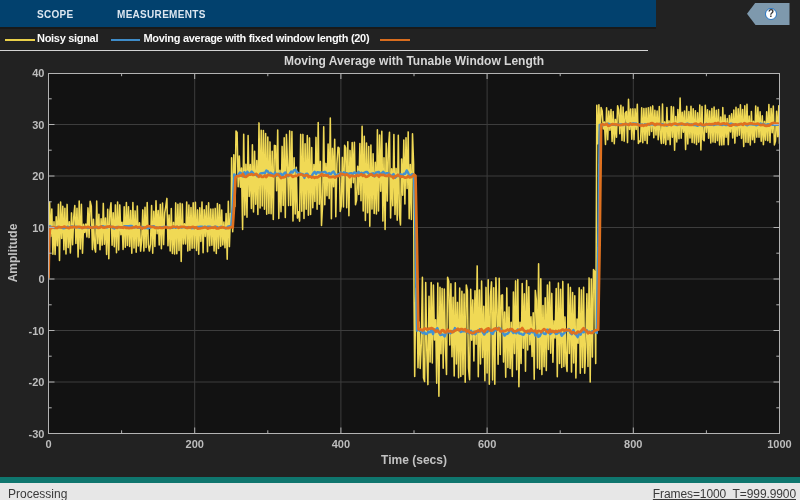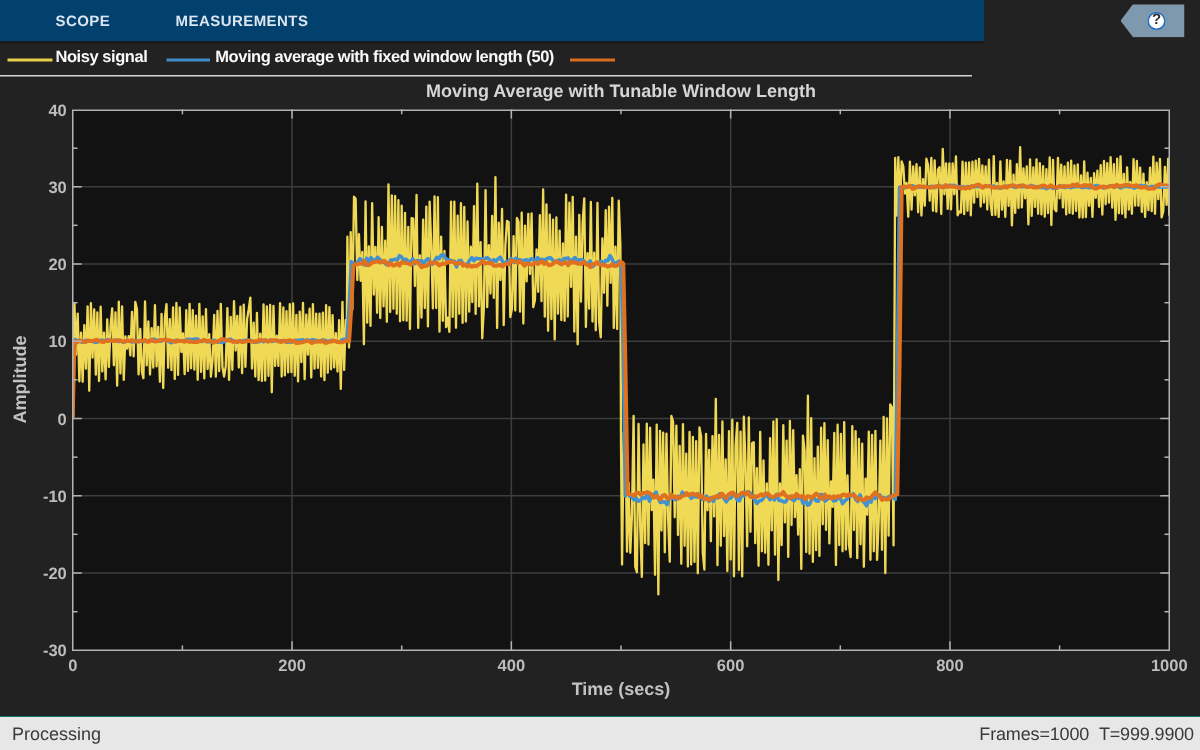--- a/index.html
+++ b/index.html
@@ -8,23 +8,23 @@
 .help { position:absolute; left:747px; top:2.5px; width:42.5px; height:22.5px; background:#7e99ad; clip-path:polygon(0 50%, 20% 0, 100% 0, 100% 100%, 20% 100%); }
 .hc { position:absolute; left:18.2px; top:5.3px; width:11.8px; height:11.8px; background:#fff; border:1.3px solid #2272c2; border-radius:50%; color:#333; font-size:10px; font-weight:bold; text-align:center; line-height:10.5px; transform:translateZ(0); }
 .legend { position:absolute; left:0; top:29px; width:648px; height:22px; background:#222222; border-bottom:1px solid #d4d4d4; }
 .sw { position:absolute; top:9.7px; height:2.6px; }
 .lt { position:absolute; top:3px; font-size:11px; font-weight:bold; color:#fafafa; letter-spacing:-0.3px; }
 .plotbg { position:absolute; left:0; top:51px; width:800px; height:426px; background:#222222; }
 .ttl { font:bold 12px "Liberation Sans",sans-serif; fill:#d6d6d6; }
 .tk { font:bold 11px "Liberation Sans",sans-serif; fill:#bdbdbd; }
 .axl { font:bold 12px "Liberation Sans",sans-serif; fill:#c2c2c2; }
 .sig { fill:none; stroke-linejoin:round; stroke-linecap:butt; }
-.status { position:absolute; left:0; top:477px; width:800px; height:23px; background:#e7e7e7; border-top:1px solid #0f766e; font-size:12px; color:#3a3a3a; }
+.status { position:absolute; left:0; top:477px; width:800px; height:23px; background:#e7e7e7; border-top:6px solid #0f766e; font-size:12px; color:#3a3a3a; }
 .status .lft { position:absolute; left:8px; top:4px; }
-.status .rgt { position:absolute; right:4px; top:4px; letter-spacing:-0.1px; }
+.status .rgt { position:absolute; right:4px; top:4px; letter-spacing:-0.1px;text-decoration:underline; }
 </style></head>
 <body>
 <div class="plotbg"></div>
 <svg width="800" height="500" viewBox="0 0 800 500" style="position:absolute;left:0;top:0">
 <text class="ttl" text-anchor="middle" x="414" y="64.5">Moving Average with Tunable Window Length</text>
 <rect x="48.5" y="73.0" width="731.0" height="360.5" fill="#121212"></rect>
 <g stroke="#3d3d3d" stroke-width="1">
       <line x1="194.7" y1="73.0" x2="194.7" y2="433.5"></line>
       <line x1="340.9" y1="73.0" x2="340.9" y2="433.5"></line>
       <line x1="487.1" y1="73.0" x2="487.1" y2="433.5"></line>
@@ -112,18 +112,18 @@
 <span class="tab" style="left:37px">SCOPE</span>
 <span class="tab" style="left:117px">MEASUREMENTS</span>
 <div class="help">
       <div class="hc">?</div>
     </div>
 </div>
 <div class="legend">
 <div class="sw" style="left:5px;width:29.5px;background:#ead04a"></div>
 <span class="lt" style="left:37px">Noisy signal</span>
 <div class="sw" style="left:111px;width:29px;background:#3f8cc9"></div>
-<span class="lt" style="left:143.5px">Moving average with fixed window length (50)</span>
+<span class="lt" style="left:143.5px">Moving average with fixed window length (20)</span>
 <div class="sw" style="left:380px;width:29.5px;background:#d96d1e"></div>
 </div>
 <div class="status">
     <span class="lft">Processing</span>
     <span class="rgt">Frames=1000&nbsp;&nbsp;T=999.9900</span>
   </div>
 </body></html>

